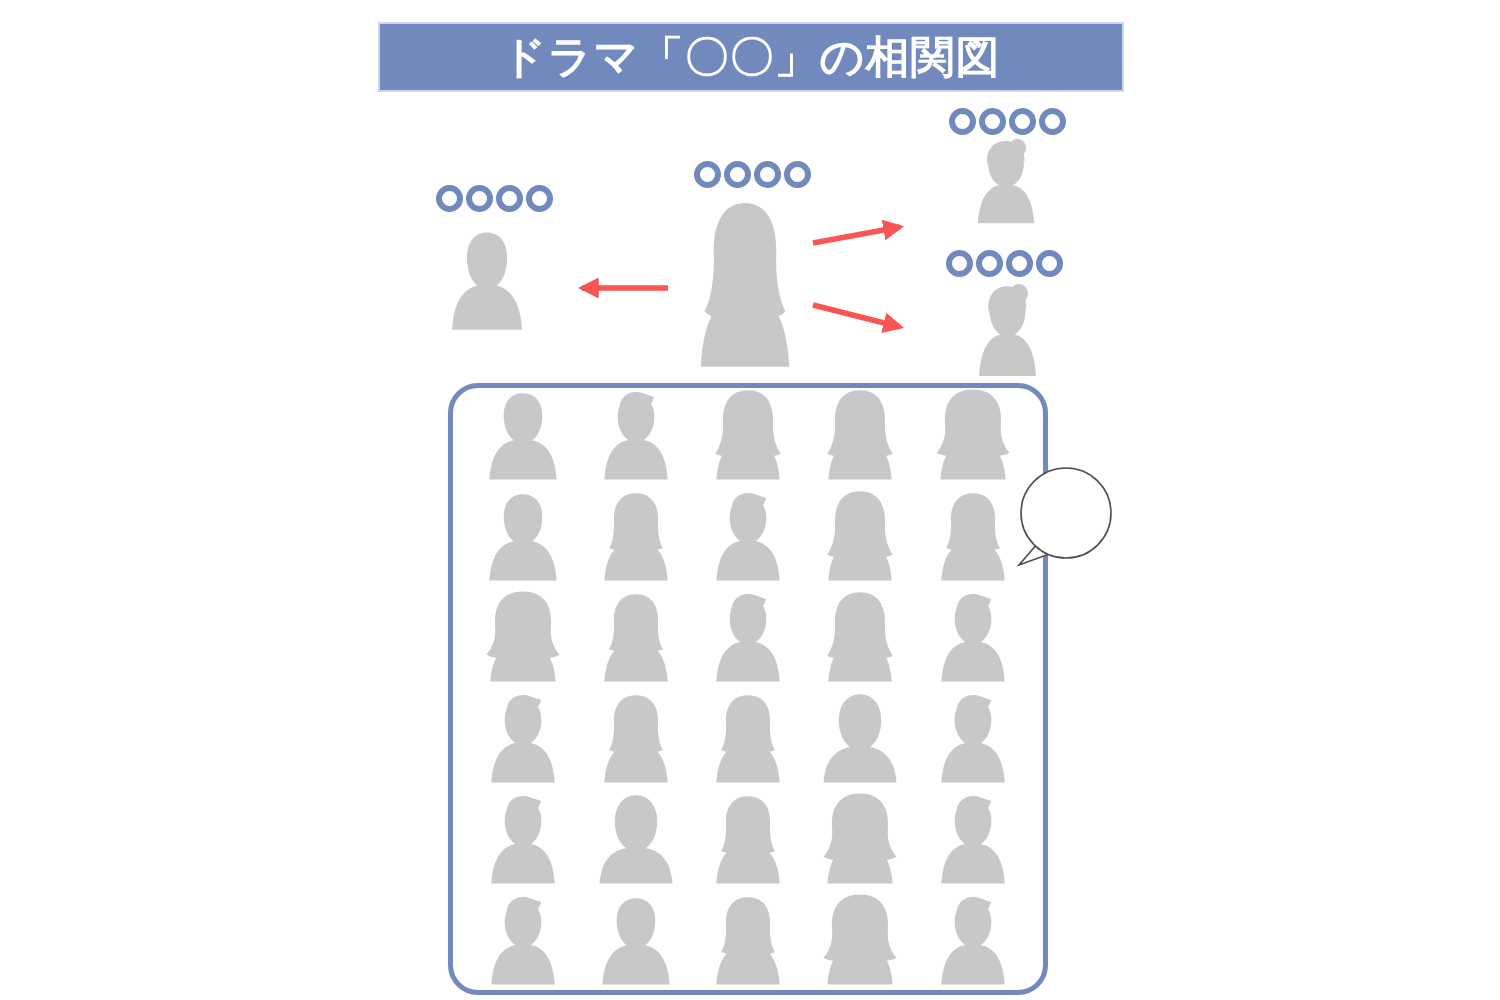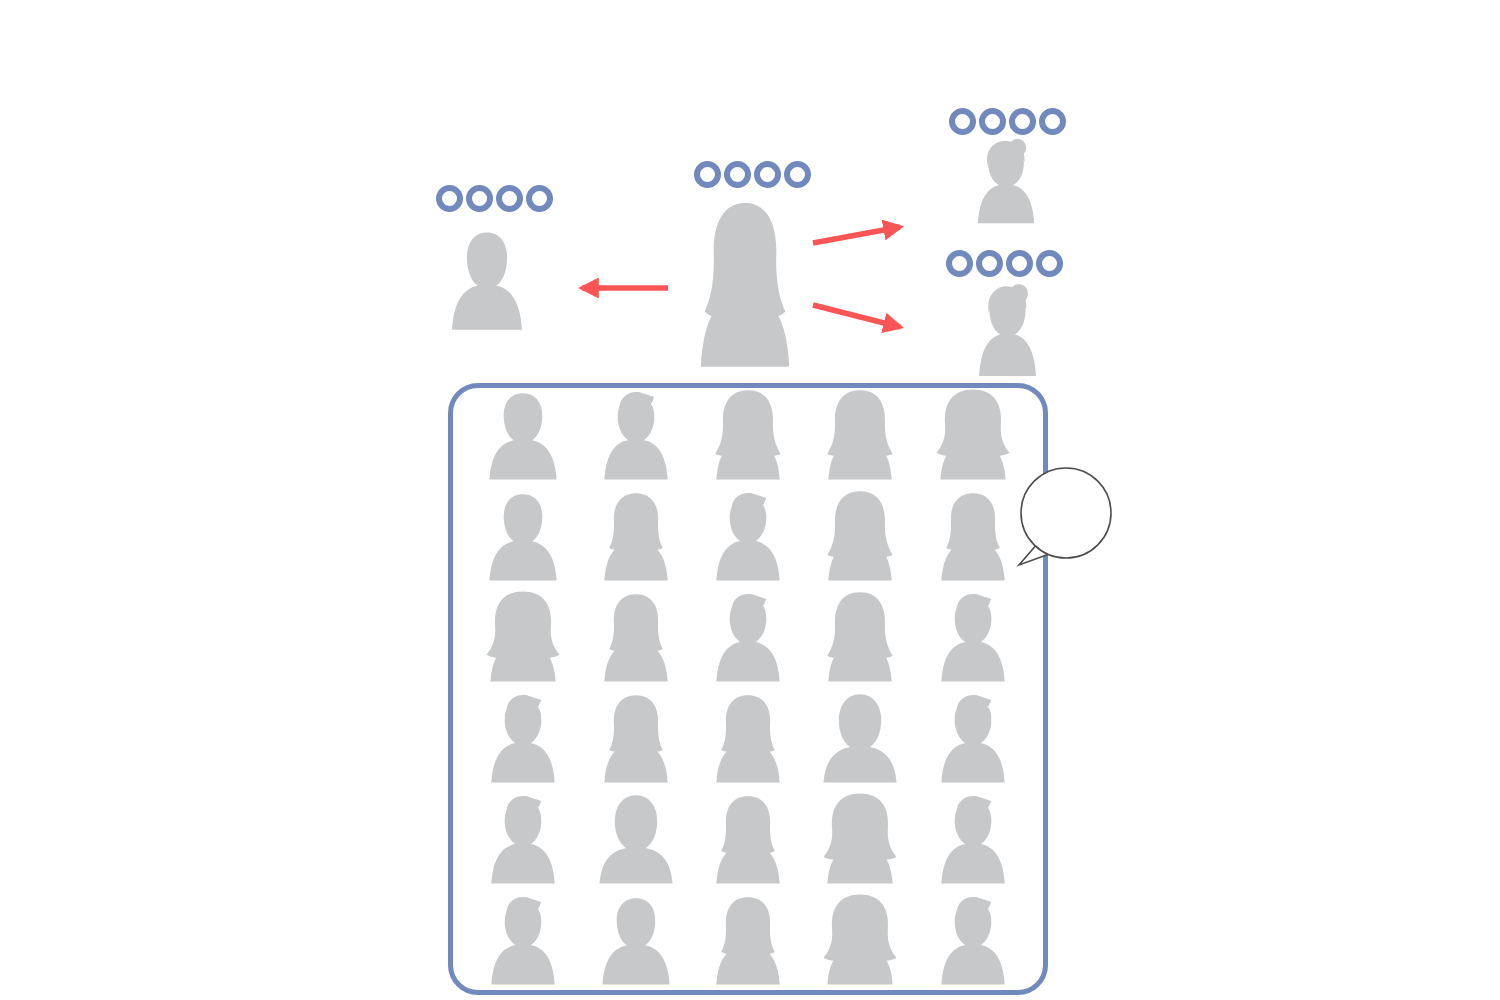--- a/index.html
+++ b/index.html
@@ -99,20 +99,23 @@
     </symbol>
     <symbol id="av-woman-mid" viewBox="0 0 100 100">
       <path d="M50 5 C67 5 75 17 74 35 C73.5 50 77 60 81 66 C75 71 65 69 61 65 C57 69 43 69 39 65 C35 69 25 71 19 66 C23 60 26.5 50 26 35 C25 17 33 5 50 5 Z"></path>
       <path d="M50 57 C70 57 82 68 84 97 L16 97 C18 68 30 57 50 57 Z"></path>
     </symbol>
   </defs>
 </svg>
 
 <div class="canvas">
 
+  <div class="title-bar">
+    <h1>ドラマ「〇〇」の相関図</h1>
+  </div>
 
   <div class="name-label" style="left:436px;top:185px;">
       <span class="ring"></span>
       <span class="ring"></span>
       <span class="ring"></span>
       <span class="ring"></span>
     </div>
   <div class="name-label" style="left:694px;top:161px;">
       <span class="ring"></span>
       <span class="ring"></span>

